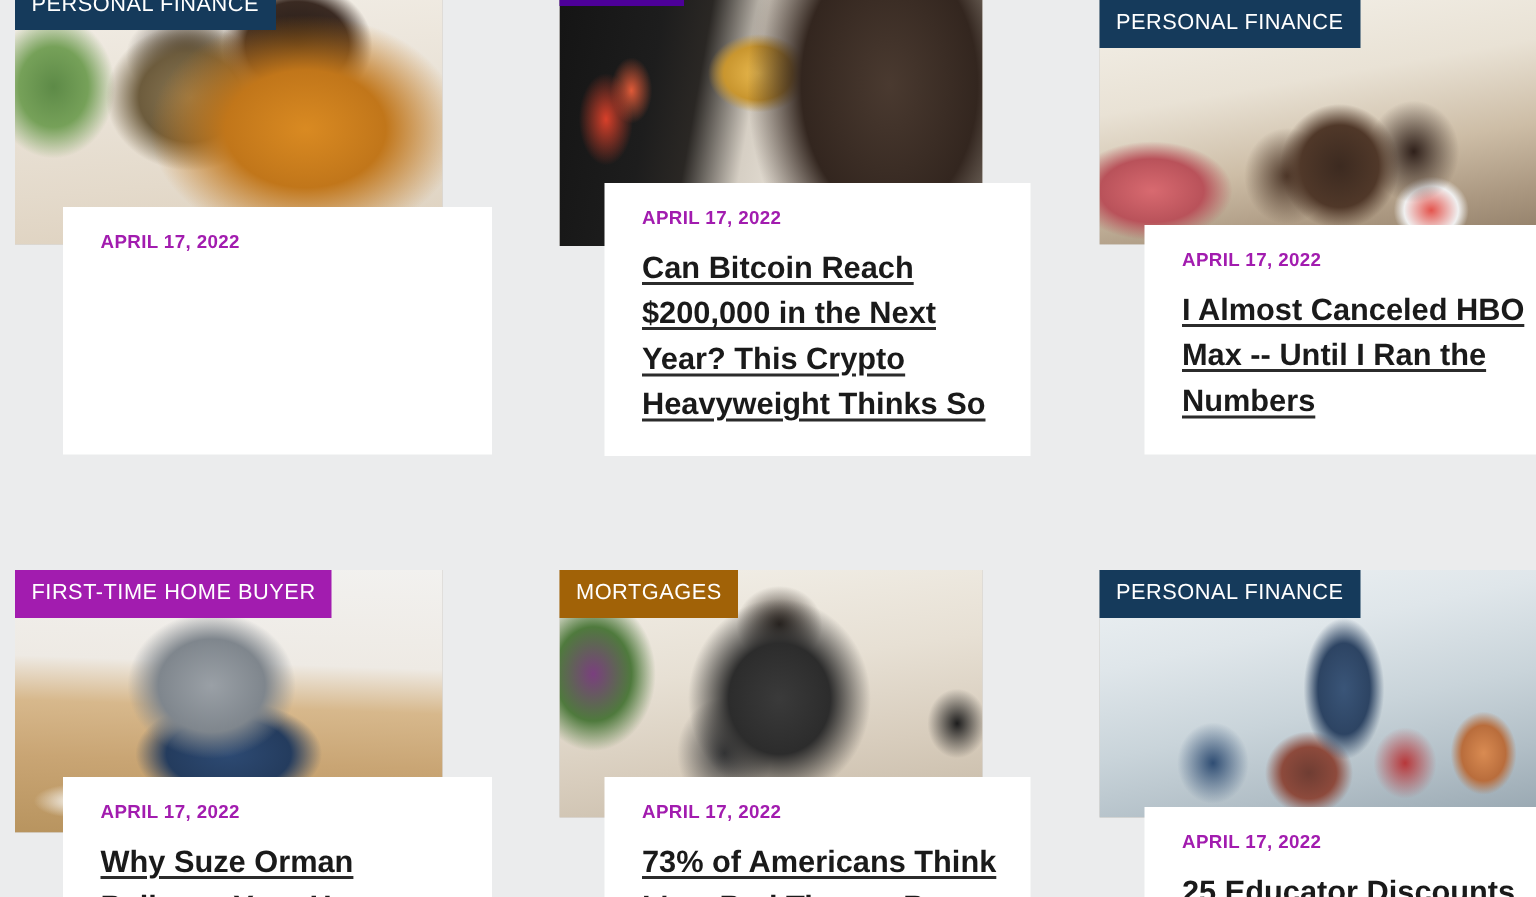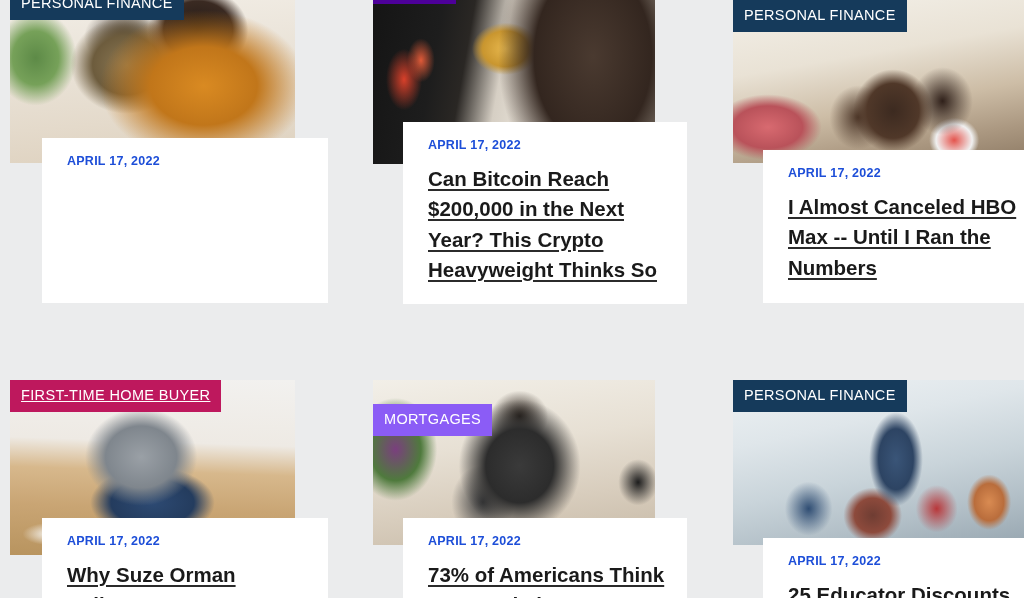--- a/index.html
+++ b/index.html
@@ -62,21 +62,21 @@
     z-index: 5;
     background: #ffffff;
     padding: 16px 22px 20px 25px;
   }
 
   .card-date {
     font-family: "Liberation Sans", sans-serif;
     font-size: 12.5px;
     font-weight: bold;
     letter-spacing: 0.25px;
-    color: #1d4ed8;
+    color: #a21caf;
     margin-bottom: 12px;
     white-space: nowrap;
   }
 
   .card-title {
     display: inline;
     font-family: "Liberation Sans", sans-serif;
     font-size: 20.5px;
     font-weight: bold;
     line-height: 1.48;
@@ -177,32 +177,32 @@
     <div class="card-body" style="left:30px; top:150px; width:280px; height:153px;">
       <div class="card-date">APRIL 17, 2022</div>
       <a class="card-title">I Almost Canceled HBO Max -- Until I Ran the Numbers</a>
     </div>
   </div>
 
   <div class="card" style="left:10px; top:380px; width:318px; height:218px;">
     <div class="card-media" style="left:0; top:0; width:285px; height:175px;">
       <div class="card-photo ph-floor-papers"></div>
     </div>
-    <div class="tag" style="background:#be185d;text-decoration:underline;">FIRST-TIME HOME BUYER</div>
+    <div class="tag" style="background:#a21caf;">FIRST-TIME HOME BUYER</div>
     <div class="card-body" style="left:32px; top:138px; width:286px; height:80px;">
       <div class="card-date">APRIL 17, 2022</div>
       <a class="card-title">Why Suze Orman Believes Your Home Costs 40% More</a>
     </div>
   </div>
 
   <div class="card" style="left:373px; top:380px; width:314px; height:218px;">
     <div class="card-media" style="left:0; top:0; width:282px; height:165px;">
       <div class="card-photo ph-tablet-woman"></div>
     </div>
-    <div class="tag" style="background:#8b5cf6;margin-top:24px;">MORTGAGES</div>
+    <div class="tag" style="background:#a16207;">MORTGAGES</div>
     <div class="card-body" style="left:30px; top:138px; width:284px; height:80px;">
       <div class="card-date">APRIL 17, 2022</div>
       <a class="card-title">73% of Americans Think It's a Bad Time to Buy a Home</a>
     </div>
   </div>
 
   <div class="card" style="left:733px; top:380px; width:291px; height:218px;">
     <div class="card-media" style="left:0; top:0; width:291px; height:165px;">
       <div class="card-photo ph-classroom"></div>
     </div>

